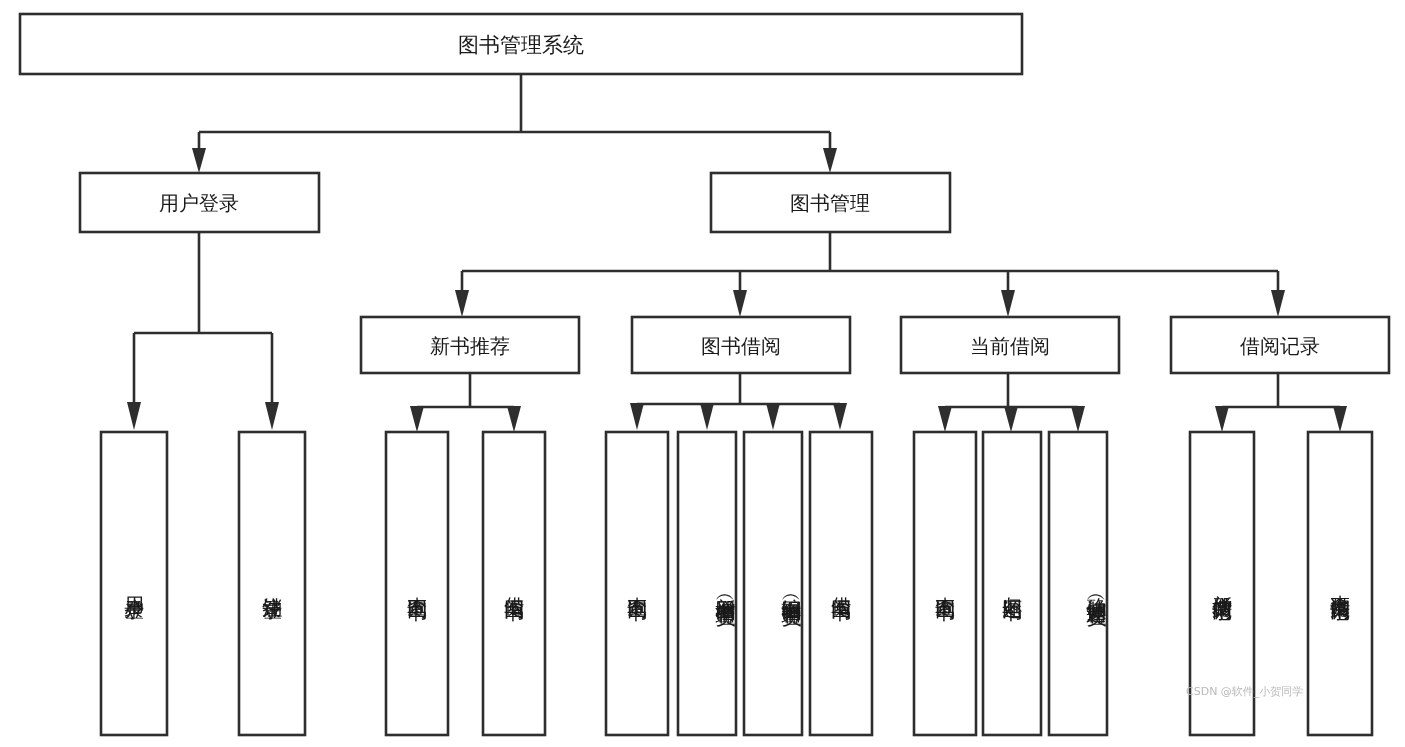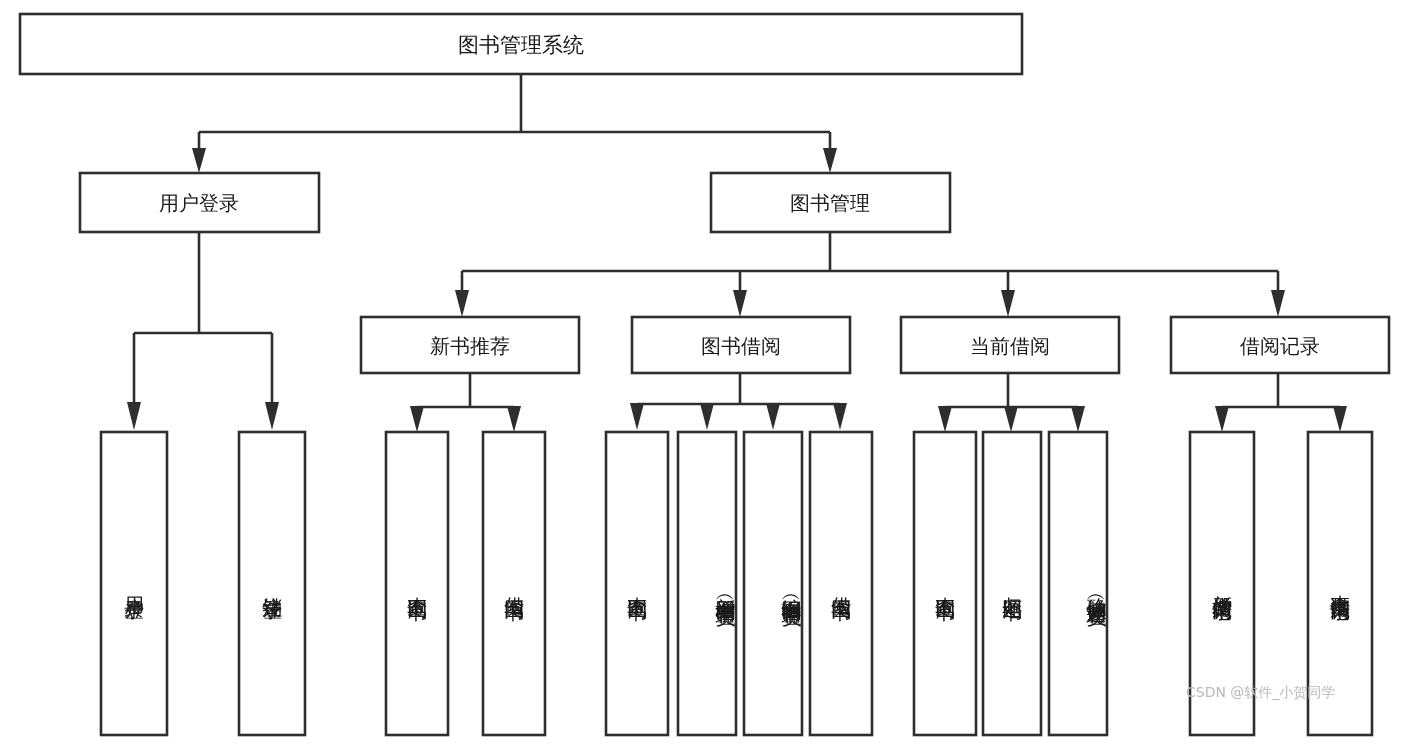--- a/index.html
+++ b/index.html
@@ -69,21 +69,21 @@
     justify-content: center;
     text-align: center;
     white-space: normal;
     user-select: none;
   }
   .watermark {
     position: absolute;
     left: 1186px;
     top: 684px;
     font-family: "DejaVu Sans", "Liberation Sans", sans-serif;
-    font-size: 14px;
+    font-size: 11px;
     color: #b9b9b9;
     white-space: nowrap;
     user-select: none;
   }
 </style>
 </head>
 <body>
 
 <div id="diagram-root">
 

